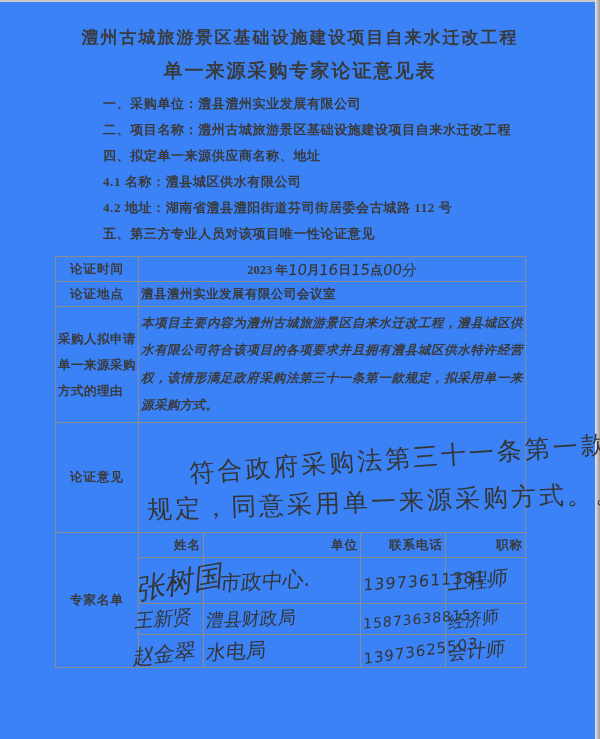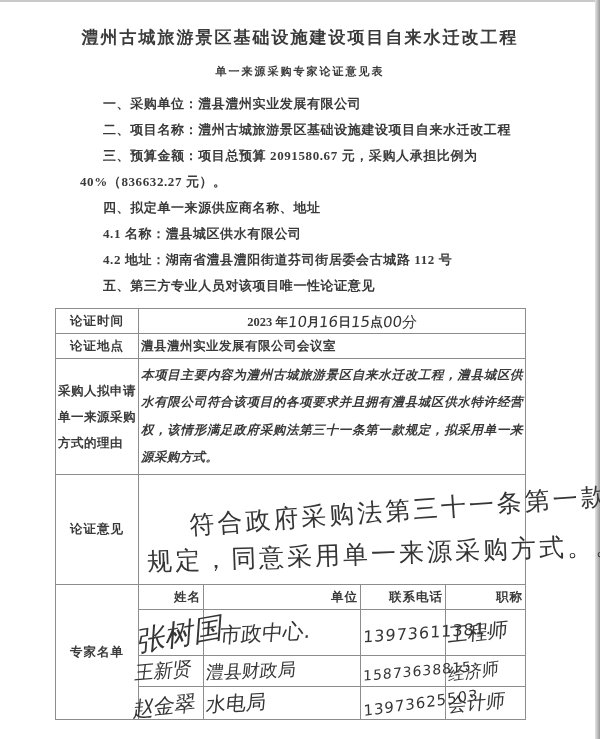--- a/index.html
+++ b/index.html
@@ -1,29 +1,29 @@
 <!DOCTYPE html>
 <html><head>
 <meta charset="utf-8">
 <style>
   html,body{margin:0;padding:0;background:#e9e9e9;}
   .page{
     position:relative;
     width:600px;height:739px;
-    background:#ffffff;
+    background:#3b82f6;
     overflow:hidden;
     font-family:"Liberation Serif","DejaVu Serif",serif;
     color:#3a3a3a;
   }
   .edge-top{position:absolute;top:0;left:0;width:100%;height:2px;background:#c9c9c9;}
   .edge-right{position:absolute;top:0;right:0;width:5px;height:100%;
     background:linear-gradient(to right,#e6e6e6,#9a9a9a);}
   .title1{margin:28px 30px 0 30px;text-align:center;font-size:17px;font-weight:700;
     letter-spacing:2px;line-height:20px;}
-  .title2{margin:13px 30px 0 30px;text-align:center;font-size:11px;font-weight:700;
+  .title2{margin:13px 30px 0 30px;text-align:center;font-size:19px;font-weight:700;
     letter-spacing:2px;line-height:20px;}
   .items{margin:10px 58px 0 80px;}
   .items p{margin:0;font-size:13px;font-weight:700;line-height:26px;
     text-indent:23px;letter-spacing:0.6px;}
   table.form{
     margin:9px 0 0 55px;width:470px;border-collapse:collapse;table-layout:fixed;
   }
   table.form td{
     border:1px solid #8d8d8d;vertical-align:middle;
     font-size:12.5px;font-weight:700;padding:2px 2px;overflow:visible;
@@ -60,21 +60,20 @@
 <div class="page">
   <div class="edge-top"></div>
   <div class="edge-right"></div>
 
   <div class="title1">澧州古城旅游景区基础设施建设项目自来水迁改工程</div>
   <div class="title2">单一来源采购专家论证意见表</div>
 
   <div class="items">
     <p>一、采购单位：澧县澧州实业发展有限公司</p>
     <p>二、项目名称：澧州古城旅游景区基础设施建设项目自来水迁改工程</p>
-    <p>三、预算金额：项目总预算 2091580.67 元，采购人承担比例为 40%（836632.27 元）。</p>
     <p>四、拟定单一来源供应商名称、地址</p>
     <p>4.1 名称：澧县城区供水有限公司</p>
     <p>4.2 地址：湖南省澧县澧阳街道芬司街居委会古城路 112 号</p>
     <p>五、第三方专业人员对该项目唯一性论证意见</p>
   </div>
 
   <table class="form">
     <colgroup>
       <col style="width:83px">
         <col style="width:65px">

